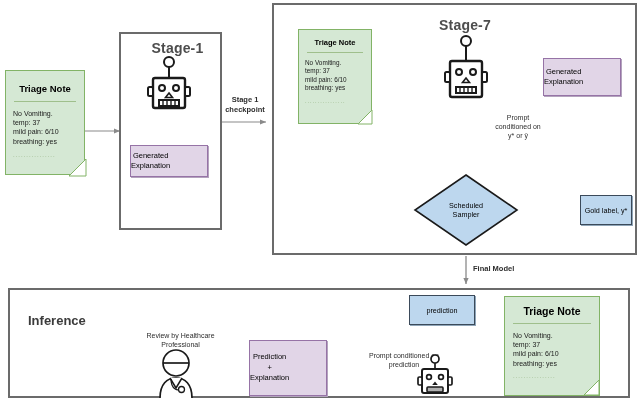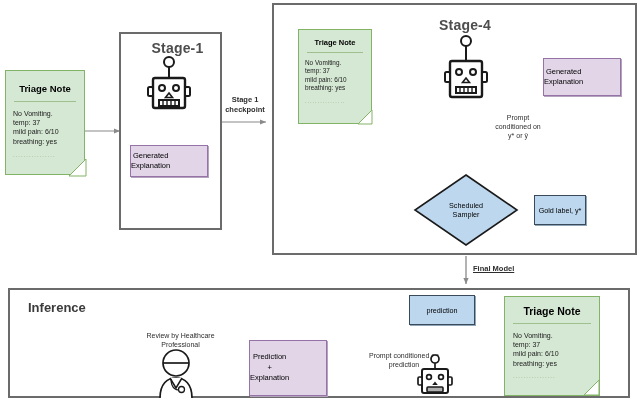--- a/index.html
+++ b/index.html
@@ -7,21 +7,21 @@
        font-family:"Liberation Sans","DejaVu Sans",sans-serif;color:#000;}
   #canvas{position:absolute;left:0;top:0;width:640px;height:404px;}
   .abs{position:absolute;box-sizing:border-box;}
 
   
   .frame{border:2px solid #6b6b6b;background:#ffffff;}
 
   
   .stage-title{font-size:14px;font-weight:bold;color:#4d4d4d;letter-spacing:.2px;
                text-align:center;white-space:nowrap;}
-  .inference-title{font-size:13px;font-weight:bold;color:#3b3b3b;}
+  .inference-title{font-size:13px;font-weight:bold;color:#3b3b3b;margin-top:13px;}
 
   
   .note{background:#d5e8d4;border:1px solid #82b366;box-sizing:border-box;}
   .note-hd{font-weight:bold;text-align:center;color:#000;}
   .note-rule{height:1px;background:#9fbf8c;margin:0 8px;}
   .note-body{color:#1a1a1a;line-height:1.32;}
   .note-dots{color:#7fa06a;letter-spacing:1px;}
 
   
   .pbox{background:#e1d5e7;border:1px solid #9673a6;box-shadow:1px 1px 0 #b3a3bd;
@@ -180,21 +180,21 @@
     </svg>
   </div>
 
   <div class="cap cap-b" style="left:222px;top:95px;width:46px;font-size:7.5px;">
     <div>Stage 1</div>
     <div>checkpoint</div>
   </div>
 
   <div class="abs frame" style="left:272px;top:3px;width:365px;height:252px;"></div>
 
-  <div class="abs stage-title" style="left:400px;top:17px;width:130px;">Stage-4</div>
+  <div class="abs stage-title" style="left:400px;top:17px;width:130px;">Stage-7</div>
 
   <div class="abs note" style="left:298px;top:29px;width:74px;height:95px;">
     <div class="note-hd" style="font-size:7.5px;padding-top:8px;">Triage Note</div>
     <div class="note-rule" style="margin-top:5px;"></div>
     <div class="note-body" style="font-size:6.4px;padding:6px 0 0 6px;">
       <div>No Vomiting.</div>
       <div>temp: 37</div>
       <div>mild pain: 6/10</div>
       <div>breathing: yes</div>
       <div class="note-dots" style="font-size:5.5px;padding-top:5px;">................</div>
@@ -245,23 +245,23 @@
       <polygon points="52,1 103,36 52,71 1,36" fill="#bdd7ee" stroke="#1a1a1a" stroke-width="1.6"></polygon>
     </svg>
     <div class="diamond-label" style="font-size:7.2px;line-height:1.3;">
       <div>
         <div>Scheduled</div>
         <div>Sampler</div>
       </div>
     </div>
   </div>
 
-  <div class="abs bbox" style="left:534px;top:195px;width:52px;height:30px;font-size:7.2px;">Gold label, y*</div>
-
-  <div class="cap cap-b" style="left:473px;top:264px;font-size:7.5px;text-align:left;width:70px;text-decoration:underline;">Final Model</div>
+  <div class="abs bbox" style="left:580px;top:195px;width:52px;height:30px;font-size:7.2px;">Gold label, y*</div>
+
+  <div class="cap cap-b" style="left:473px;top:264px;font-size:7.5px;text-align:left;width:70px;">Final Model</div>
 
   <div class="abs frame" style="left:8px;top:288px;width:622px;height:110px;"></div>
 
   <div class="abs inference-title" style="left:28px;top:300px;font-size:13px;">Inference</div>
 
 
   <div class="cap" style="left:128px;top:331px;width:105px;font-size:7px;">
     <div>Review by Healthcare</div>
     <div>Professional</div>
   </div>

